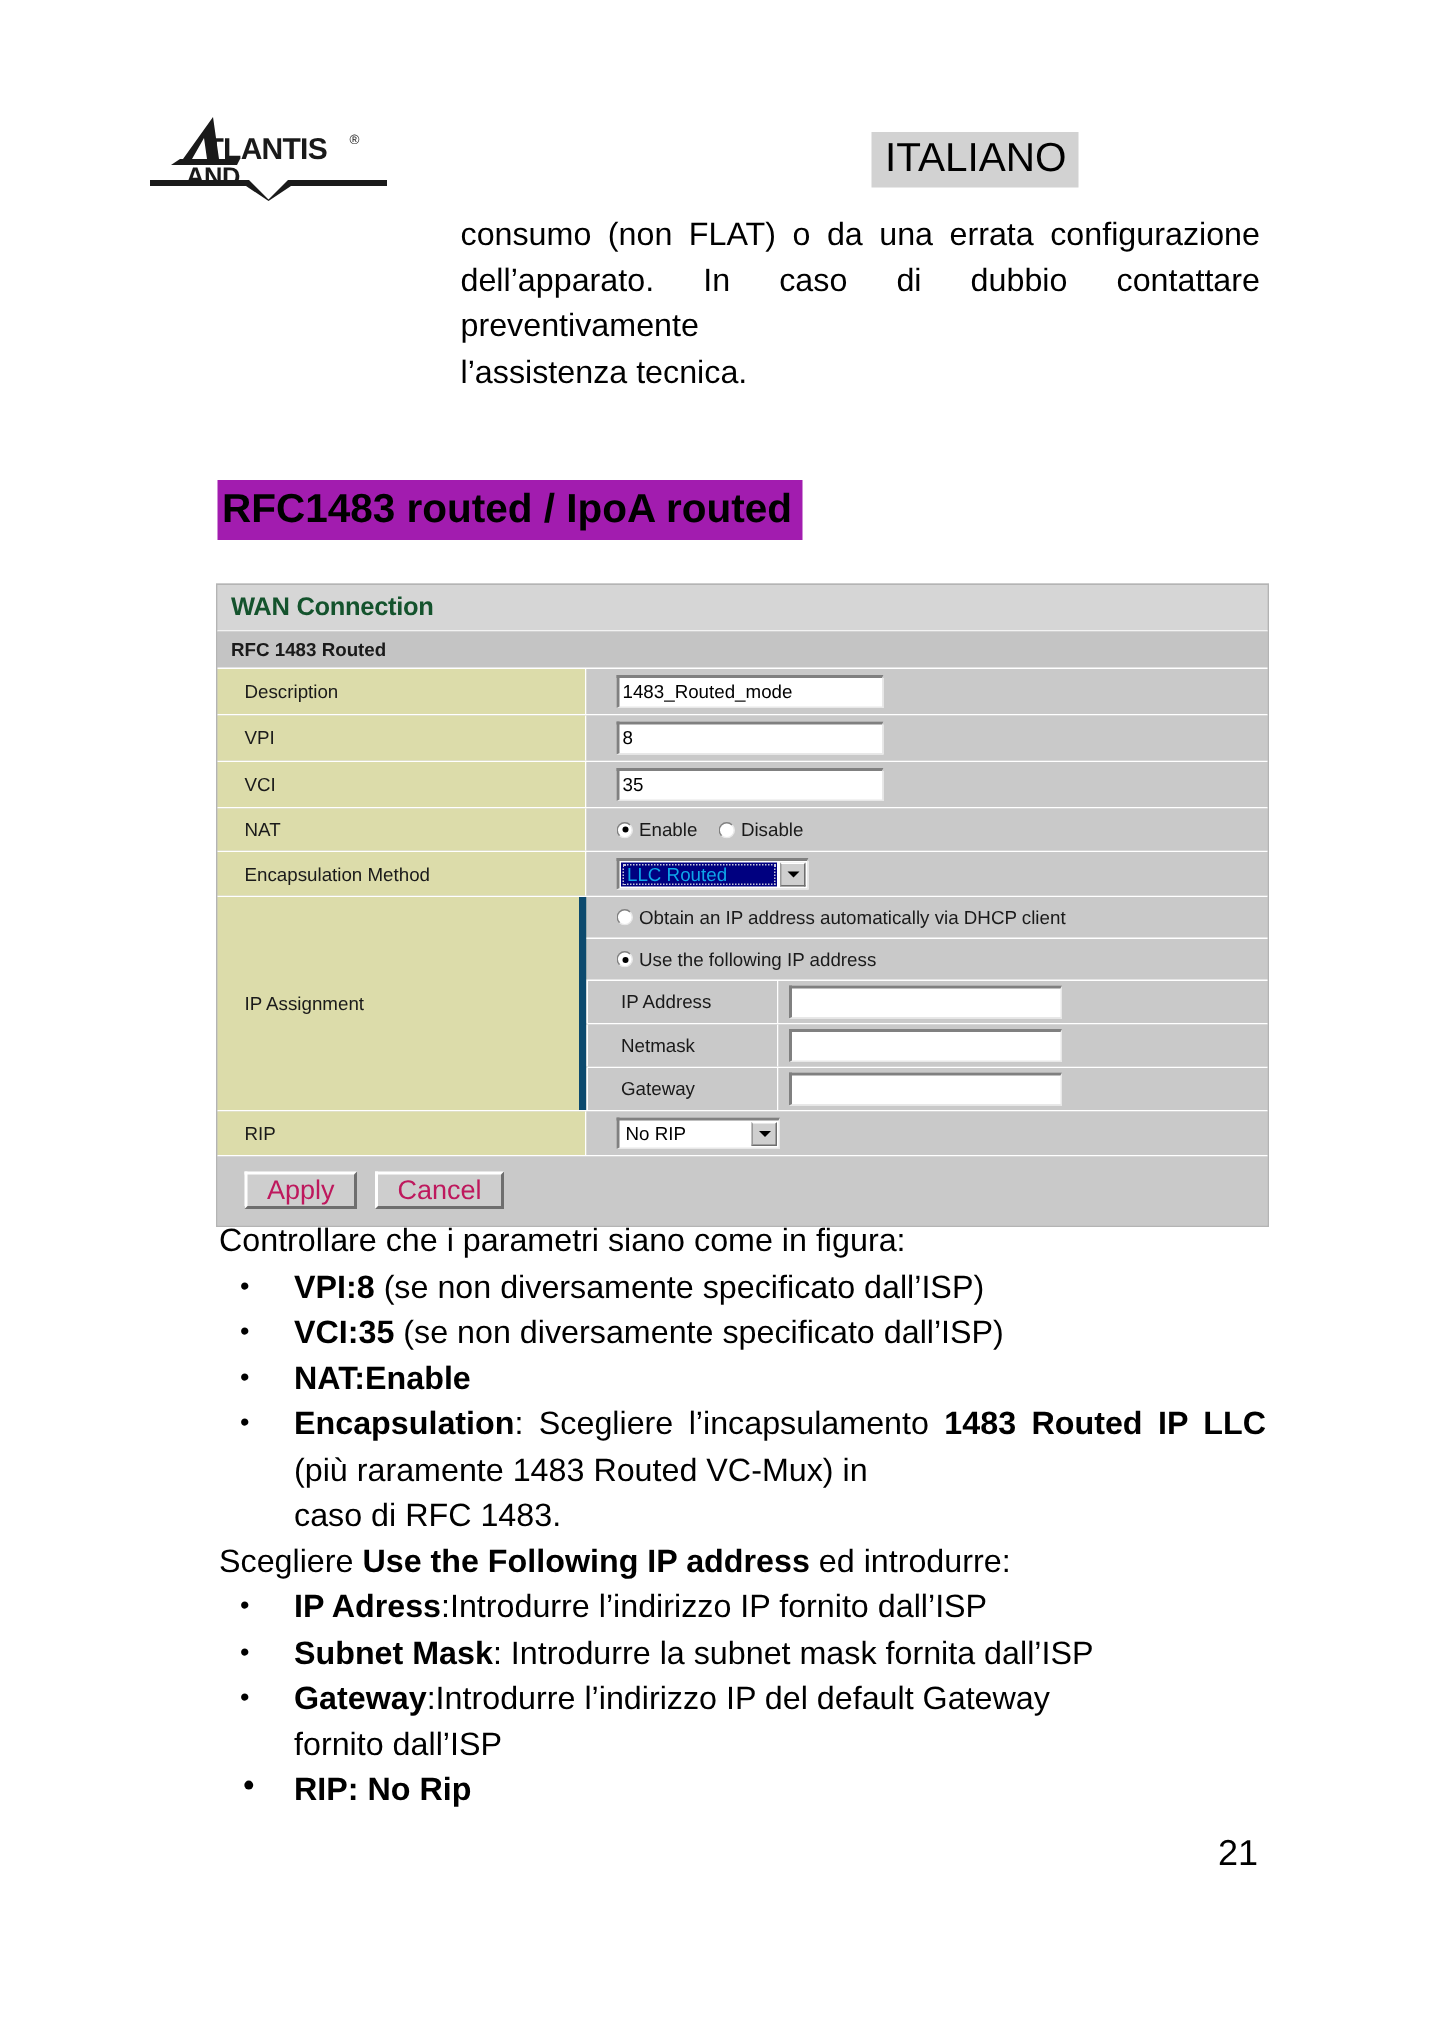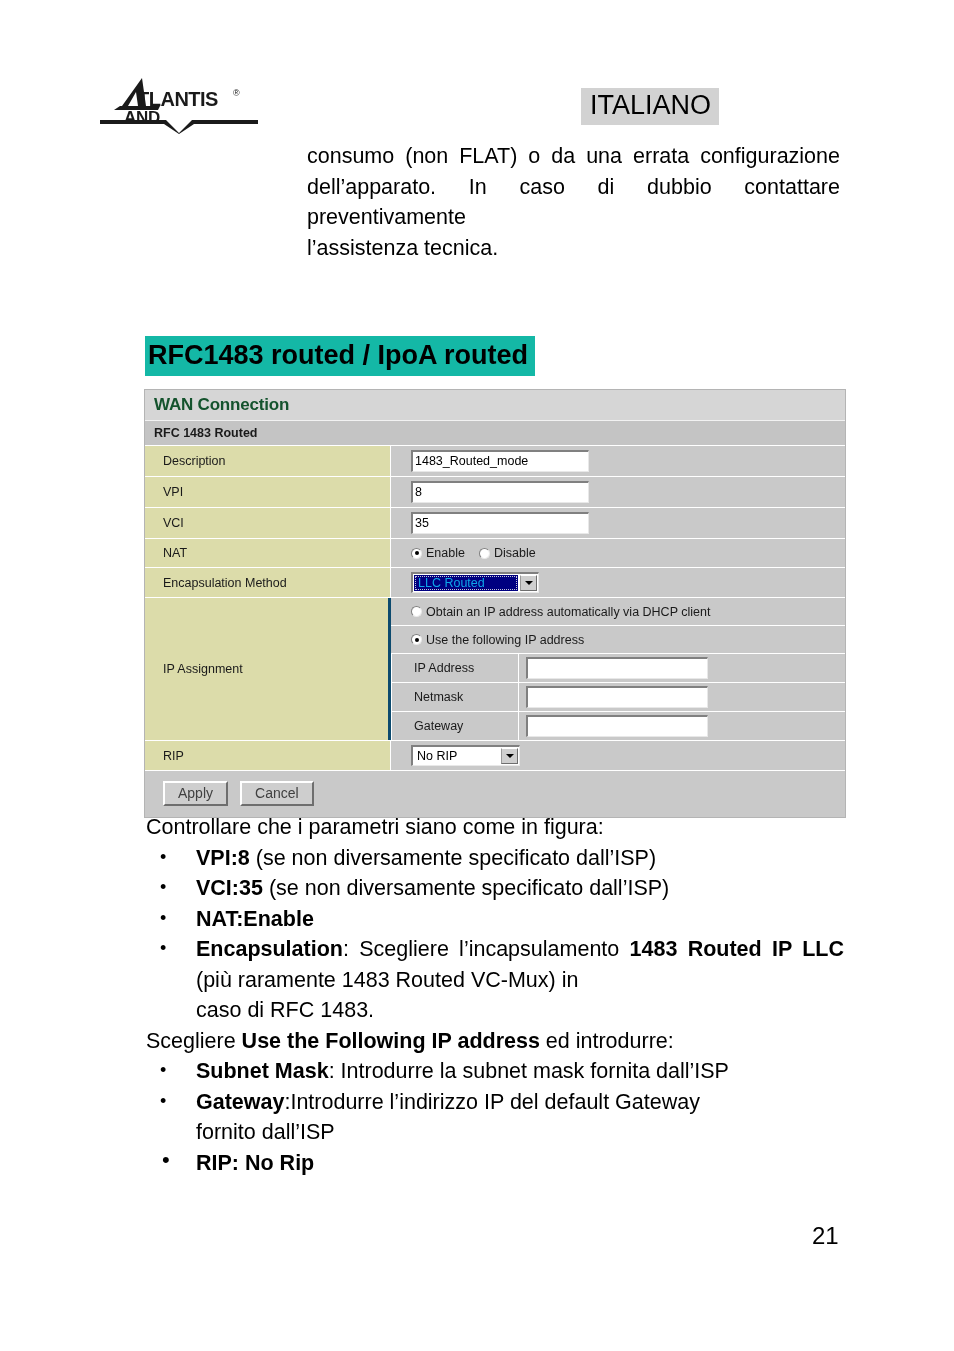--- a/index.html
+++ b/index.html
@@ -53,22 +53,22 @@
     line-height: 30.5px;
     text-align: justify;
     text-justify: inter-word;
   }
   .intro-para .lastline { display: block; }
 
   
   .section-title {
     position: absolute;
     left: 145px;
-    top: 336px;
-    background: #14b8a6;
+    top: 320px;
+    background: #a21caf;
     font-size: 27px;
     font-weight: bold;
     line-height: 33px;
     padding: 3px 7px 4px 3px;
     white-space: nowrap;
   }
 
   
   .router-ui {
     position: absolute;
@@ -218,21 +218,21 @@
     border-right: 4px solid transparent;
     border-top: 4px solid #000;
   }
 
   
   .ipasg-row { display: flex; border-bottom: 1px solid #ffffff; }
   .ipasg-label {
     width: 246px;
     min-width: 246px;
     background: #dcdcaa;
-    border-right: 3px solid #0c4a6e;
+    border-right: 5px solid #0c4a6e;
     box-sizing: border-box;
     padding-left: 18px;
     display: flex;
     align-items: center;
     font-size: 12.5px;
   }
   .ipasg-right { flex: 1; }
   .ipasg-sub {
     display: flex;
     align-items: center;
@@ -276,22 +276,22 @@
     display: flex;
     gap: 12px;
   }
   .win-btn {
     background: #cecece;
     border-top: 2px solid #ffffff;
     border-left: 2px solid #ffffff;
     border-right: 2px solid #6e6e6e;
     border-bottom: 2px solid #6e6e6e;
     font-family: "Liberation Sans", sans-serif;
-    font-size: 14px;
-    color: #404040;
+    font-size: 18px;
+    color: #be185d;
     padding: 2px 13px 3px;
     line-height: 16px;
   }
 
   
   .body-copy {
     position: absolute;
     left: 146px;
     top: 812px;
     width: 698px;
@@ -496,20 +496,23 @@
       <span class="tail">caso di RFC 1483.</span>
     </li>
   </ul>
 
   <div class="plain-line">
     <span>Scegliere </span><b>Use the Following IP address</b><span> ed introdurre:</span>
   </div>
 
   <ul class="bullets">
     <li>
+      <b>IP Adress</b><span>:Introdurre l’indirizzo IP fornito dall’ISP</span>
+    </li>
+    <li>
       <b>Subnet Mask</b><span>: Introdurre la subnet mask fornita dall’ISP</span>
     </li>
     <li>
       <b>Gateway</b><span>:Introdurre l’indirizzo IP del default Gateway</span>
       <span class="tail">fornito dall’ISP</span>
     </li>
     <li class="small-dot">
       <b>RIP: No Rip</b><span></span>
     </li>
   </ul>

